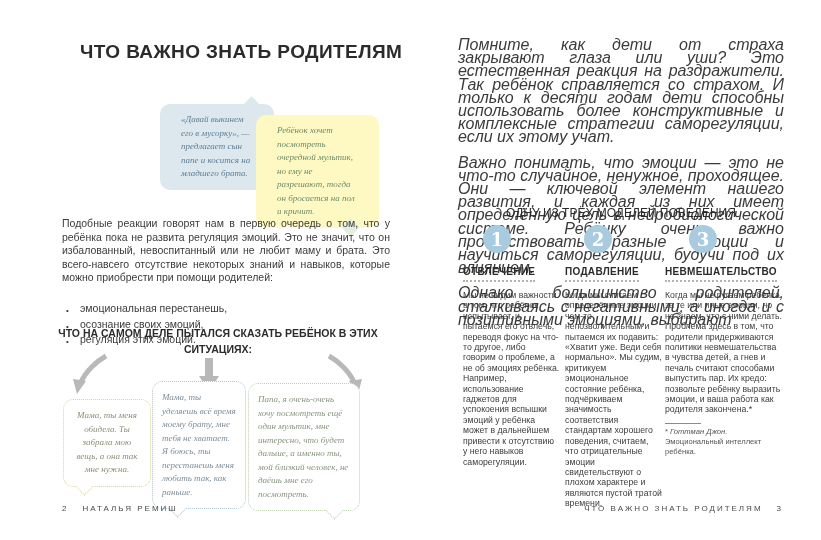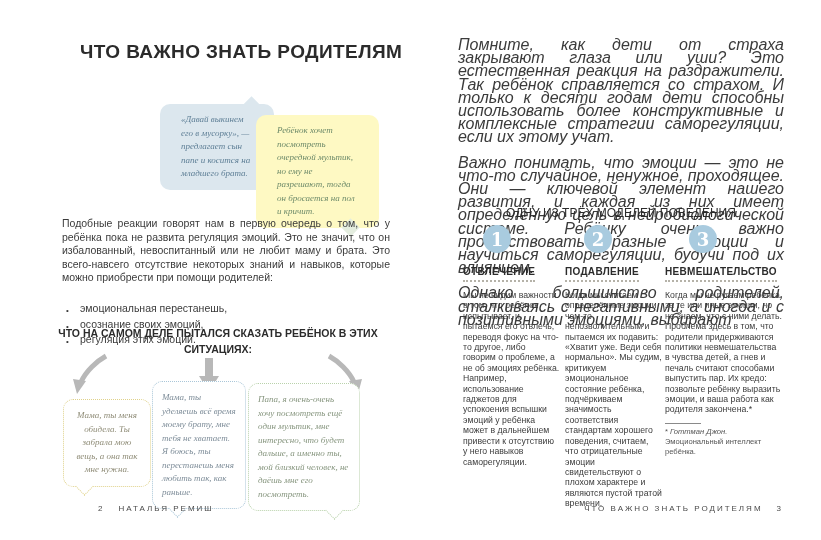--- a/index.html
+++ b/index.html
@@ -30,21 +30,21 @@
            font-family:"Liberation Serif",serif;font-style:italic;font-size:9px;line-height:1.5;}
   .dbubble .tail{position:absolute;width:12px;height:12px;background:#fff;
                  transform:rotate(45deg);bottom:-7px;}
   .db-yellow{left:63px;top:399px;width:68px;border:1.5px dotted #e0d28a;color:#8f8c77;text-align:center;}
   .db-yellow .tail{border-right:1.5px dotted #e0d28a;border-bottom:1.5px dotted #e0d28a;left:14px;}
   .db-blue{left:152px;top:381px;width:74px;border:1.5px dotted #a9c6d8;color:#7e8d99;}
   .db-blue .tail{border-right:1.5px dotted #a9c6d8;border-bottom:1.5px dotted #a9c6d8;left:18px;}
   .db-green{left:248px;top:383px;width:92px;border:1.5px dotted #b9d2ab;color:#86957e;}
   .db-green .tail{border-right:1.5px dotted #b9d2ab;border-bottom:1.5px dotted #b9d2ab;right:18px;}
   .footer{position:absolute;top:504px;font-size:8px;letter-spacing:2px;color:#4a4a4a;}
-  .footer-left{left:62px;margin-left:36px;}
+  .footer-left{left:62px;}
   .footer-right{right:38px;text-align:right;}
   .footer .pnum{font-weight:normal;}
   .footer-left .pnum{margin-right:14px;}
   .footer-right .pnum{margin-left:14px;}
   
   .right-col{position:absolute;left:458px;top:38px;width:326px;font-size:16px;
              line-height:13.2px;text-align:justify;font-style:italic;}
   .right-col p{margin:0 0 12px 0;}
   .models-head{position:absolute;left:458px;top:206px;width:326px;text-align:center;
                font-size:12px;font-weight:normal;color:#2b2b2b;}

